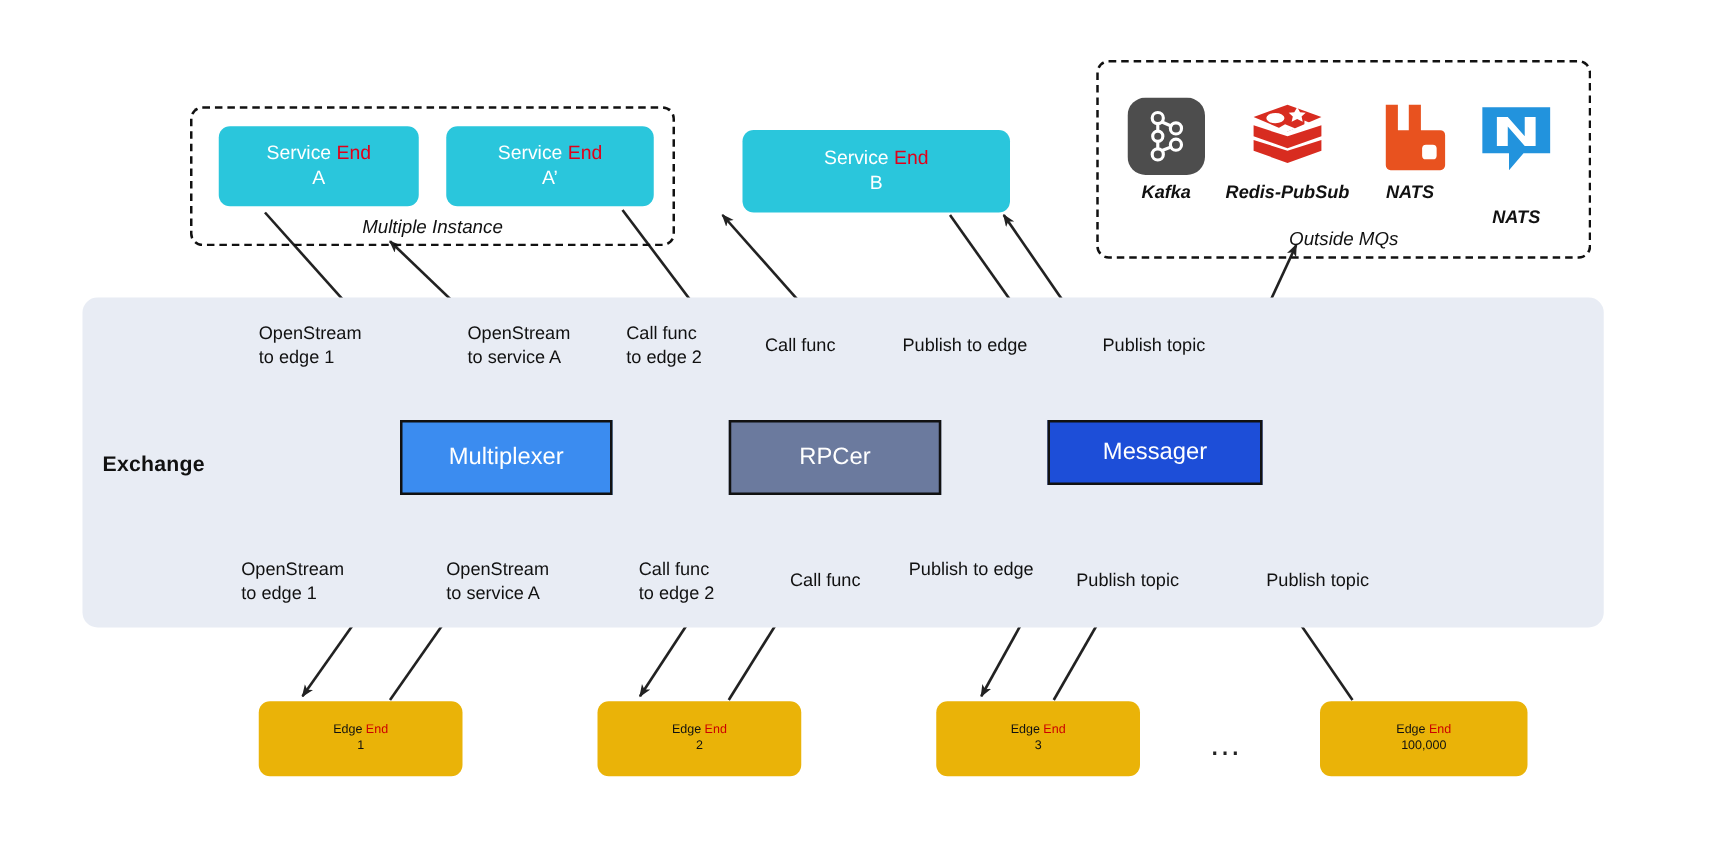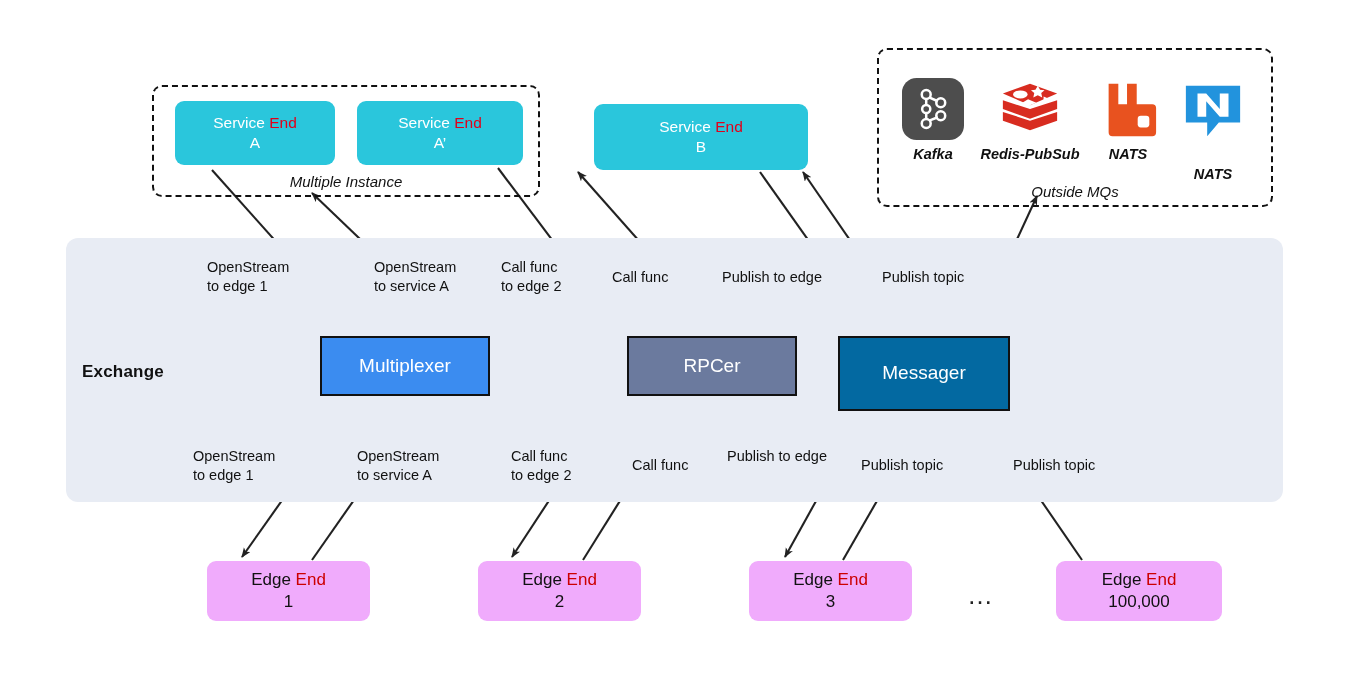--- a/index.html
+++ b/index.html
@@ -76,24 +76,24 @@
     text-align: center;
     line-height: 1.28;
   }
   .node-service {
     background: #2ac6dc;
     border-radius: 9px;
     color: #ffffff;
     font-size: 15.5px;
   }
   .node-edge {
-    background: #f0abfc;
+    background: #eab308;
     border-radius: 9px;
     color: #111111;
-    font-size: 17px;
+    font-size: 10px;
   }
   .node-core {
     border: 2.5px solid #111111;
     border-radius: 0;
     color: #ffffff;
     font-size: 19px;
   }
   .label-red { color: #e1001a; }
   .label-red-dark { color: #cc0000; }
 
@@ -204,25 +204,25 @@
       <span>Service</span>
       <span class="label-red">End</span>
     </div>
     <div>B</div>
   </div>
 
   <div class="node node-core" style="left:320px; top:336px; width:170px; height:60px; background:#3b8cf0;">
     <span>Multiplexer</span>
   </div>
 
-  <div class="node node-core" style="left:583px; top:336px; width:170px; height:60px; background:#6b7a9e;margin-left:44px;">
+  <div class="node node-core" style="left:583px; top:336px; width:170px; height:60px; background:#6b7a9e;">
     <span>RPCer</span>
   </div>
 
-  <div class="node node-core" style="left:838px; top:336px; width:172px; height:75px; background:#0369a1;">
+  <div class="node node-core" style="left:838px; top:336px; width:172px; height:52px; background:#1d4ed8;">
     <span>Messager</span>
   </div>
 
   <div class="node node-edge" style="left:207px; top:561px; width:163px; height:60px;">
     <div>
       <span>Edge</span>
       <span class="label-red-dark">End</span>
     </div>
     <div>1</div>
   </div>

